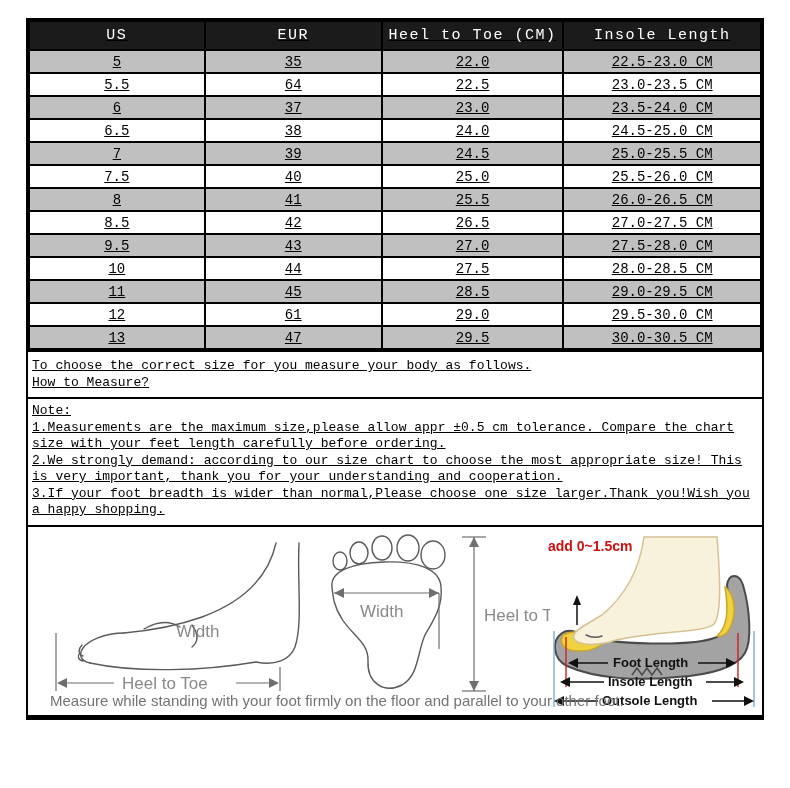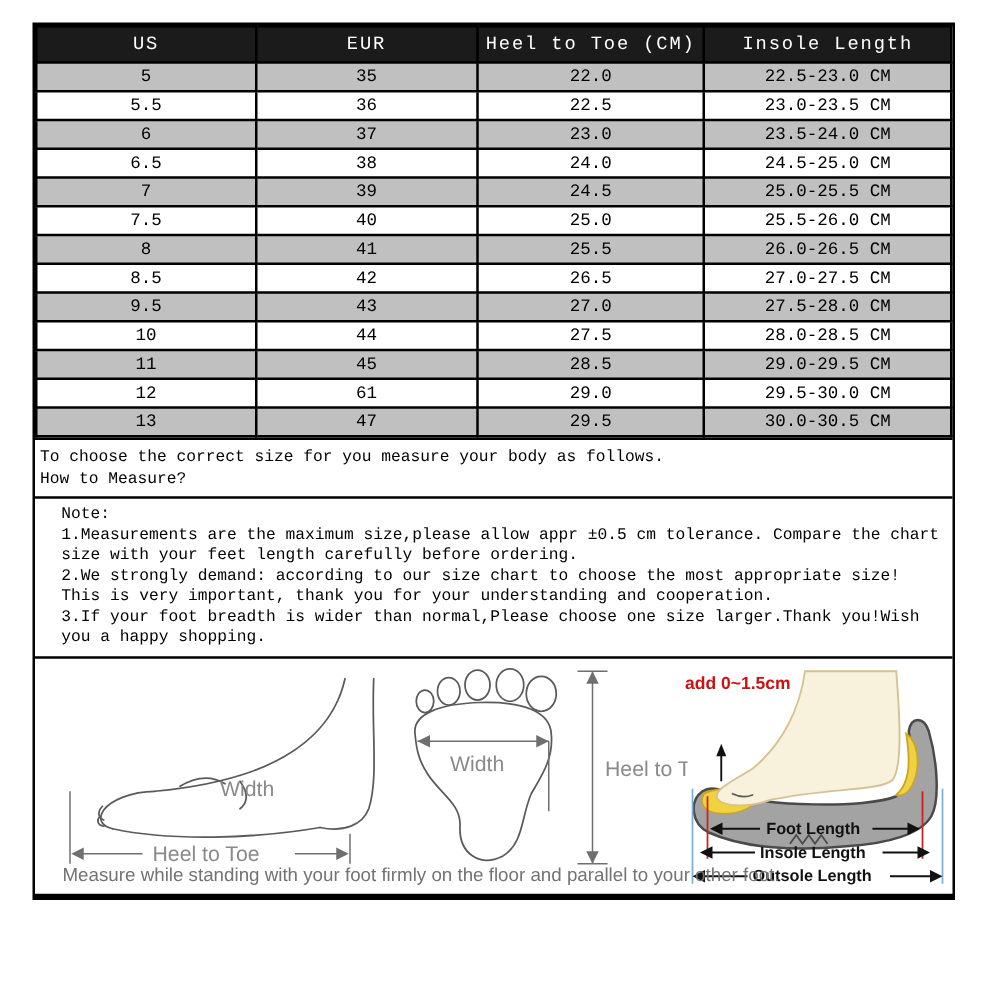--- a/index.html
+++ b/index.html
@@ -4,38 +4,39 @@
 <style>
   html,body { margin:0; padding:0; }
   body {
     width:790px; height:788px; background:#ffffff; position:relative;
     font-family:"Liberation Mono", monospace; color:#000;
   }
   .frame {
     position:absolute; left:26px; top:18px; width:738px;
     border:2px solid #000; border-bottom-width:5px; background:#fff;
     box-sizing:border-box;
+    text-decoration:underline;
   }
   table.size-table { width:100%; border-collapse:collapse; table-layout:fixed; }
   table.size-table th, table.size-table td {
     border:2px solid #000; text-align:center; padding:0;
     font-family:"Liberation Mono", monospace;
   }
   table.size-table th {
     background:#1b1b1b; color:#fff; font-weight:normal;
     height:27px; font-size:15px; letter-spacing:1.5px;
   }
   table.size-table td { height:21px; font-size:14px; background:#fff; }
   table.size-table tr.alt td { background:#c0c0c0; }
   col.c1{width:24%;} col.c2{width:24.2%;} col.c3{width:24.8%;} col.c4{width:27%;}
 
   .box { border-top:2px solid #000; box-sizing:border-box; }
   .text-box { padding:5px 4px 6px 4px; font-size:13px; line-height:17px; }
   .text-box .tline { white-space:normal; }
-  .note-box { padding:4px 4px 6px 21px; font-size:13px; line-height:16.5px; }
+  .note-box { padding:4px 4px 6px 4px; font-size:13px; line-height:16.5px; }
 
   .diagram-box { position:relative; height:190px; overflow:hidden; }
   .diagram-box svg { position:absolute; }
   .svg-sidefoot { left:16px; top:14px; }
   .svg-footprint { left:284px; top:4px; }
   .svg-shoe { left:518px; top:8px; }
   .caption {
     position:absolute; left:22px; bottom:6px;
     font-family:"Liberation Sans", sans-serif; font-size:15px; color:#737373;margin-top:41px;
   }
@@ -68,21 +69,21 @@
     </thead>
     <tbody>
         <tr class="alt">
           <td>5</td>
           <td>35</td>
           <td>22.0</td>
           <td>22.5-23.0 CM</td>
         </tr>
         <tr>
           <td>5.5</td>
-          <td>36</td>
+          <td>64</td>
           <td>22.5</td>
           <td>23.0-23.5 CM</td>
         </tr>
         <tr class="alt">
           <td>6</td>
           <td>37</td>
           <td>23.0</td>
           <td>23.5-24.0 CM</td>
         </tr>
         <tr>

